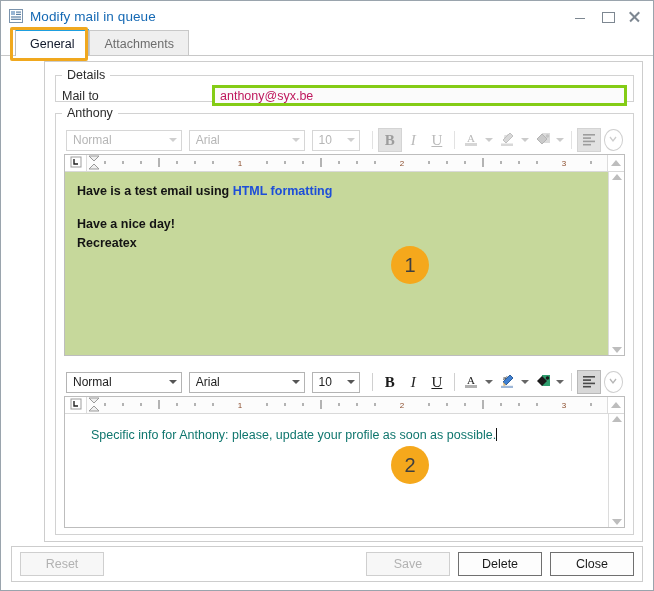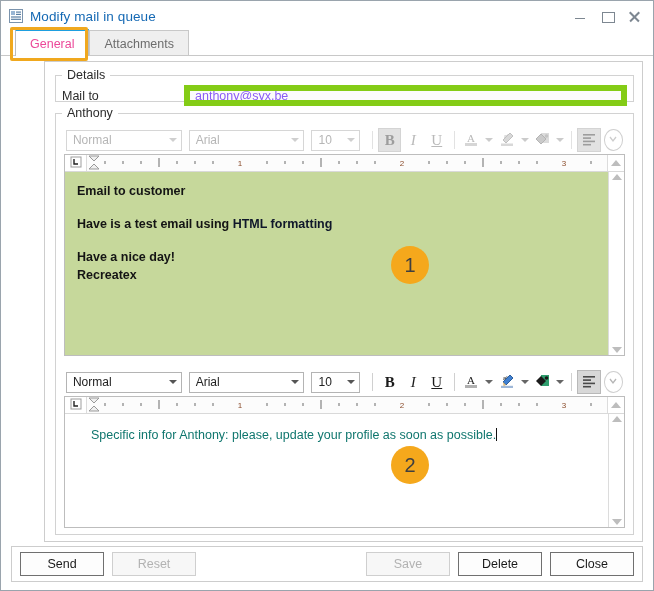--- a/index.html
+++ b/index.html
@@ -83,21 +83,21 @@
     font-size: 12.5px;
     border: 1px solid #c8c8c8;
     border-bottom: none;
     background: #efefef;
     color: #6d6d6d;
     position: relative;
     cursor: default;
   }
   .tab.active {
     background: #ffffff;
-    color: #ec4899;
+    color: #0f172a;
     border-color: #bcbcbc;
     border-top: 2px solid #1e9fe0;
     z-index: 3;
     height: 27px;
   }
   #tab-underline {
     position: absolute;
     left: 0; right: 0; bottom: 0;
     height: 1px; background: #c8c8c8;
     z-index: 1;
@@ -134,34 +134,35 @@
     margin-left: 6px;
   }
 
   #details-group {
     position: absolute;
     left: 10px; top: 6px; right: 8px; height: 34px;
   }
   #mailto-row {
     display: flex; align-items: center;
     padding: 3px 6px 0 6px;
+    gap: 28px;
   }
   #mailto-label {
     width: 122px;
     font-size: 12.5px;
     color: #2b2b2b;
   }
   #mailto-input {
     flex: 1;
     height: 21px;
-    border: 6px solid #84cc16;
+    border: 3px solid #84cc16;
     background: #fbfbfb;
     font-family: "Liberation Sans", sans-serif;
     font-size: 12.5px;
-    color: #8b5cf6;
+    color: #be185d;
     padding: 0 5px;
     outline: none;
   }
 
   #content-group {
     position: absolute;
     left: 10px; top: 44px; right: 8px; bottom: 6px;
     overflow: hidden;
   }
 
@@ -173,21 +174,20 @@
   #editor1 { top: 6px; height: 230px; }
   #editor2 { top: 248px; bottom: 6px; }
 
   .toolbar {
     height: 28px;
     display: flex;
     align-items: center;
     gap: 0;
     padding: 0 2px;
     background: #ffffff;
-    justify-content: flex-end;
   }
   .combo {
     height: 21px;
     border: 1px solid #b4b4b4;
     background: #ffffff;
     display: flex; align-items: center;
     padding: 0 0 0 6px;
     font-size: 12px;
     color: #222;
     margin-right: 7px;
@@ -304,21 +304,21 @@
     padding: 10px 12px;
     overflow: hidden;
     position: relative;
     font-size: 12.5px;
     line-height: 1.5;
   }
   #canvas1 { background: #c6d89b; }
   #canvas2 { background: #ffffff; }
   #canvas1 p { margin: 0 0 14px 0; font-weight: bold; color: #141414; }
   #canvas1 p.tight { margin-bottom: 0; }
-  .red { color: #0f172a; }
+  .red { color: #1d4ed8; }
 
   #canvas2 .line {
     color: #0f766e;
     white-space: nowrap;
     padding-left: 14px;
     padding-top: 2px;
   }
   .caret-bar {
     display: inline-block;
     width: 1px; height: 13px;
@@ -588,21 +588,20 @@
                 <path d="M572 14 l5 -5 l5 5 z" fill="#f0f0f0" stroke="#999"></path>
               </svg>
             </div>
             <div class="ruler-scroll-cap">
               <span class="arrow-up"></span>
             </div>
           </div>
 
           <div class="canvas-row">
             <div class="canvas" id="canvas1">
-              <p>Email to customer</p>
               <p><span>Have is a test email using </span><span class="red">HTML formatting</span></p>
               <p class="tight">Have a nice day!</p>
               <p class="tight">Recreatex</p>
               <div class="callout" id="callout-1">1</div>
             </div>
             <div class="vscroll">
               <span class="arrow-up"></span>
               <span class="arrow-down"></span>
             </div>
           </div>
@@ -771,21 +770,20 @@
               <span class="arrow-down"></span>
             </div>
           </div>
         </div>
       </div>
 
     </fieldset>
   </div>
 
   <div id="footer">
-    <button class="btn" id="btn-send">Send</button>
     <button class="btn disabled" id="btn-reset">Reset</button>
     <div class="spacer"></div>
     <button class="btn disabled" id="btn-save">Save</button>
     <button class="btn" id="btn-delete">Delete</button>
     <button class="btn" id="btn-close">Close</button>
   </div>
 
 </div>
 
 </body></html>

